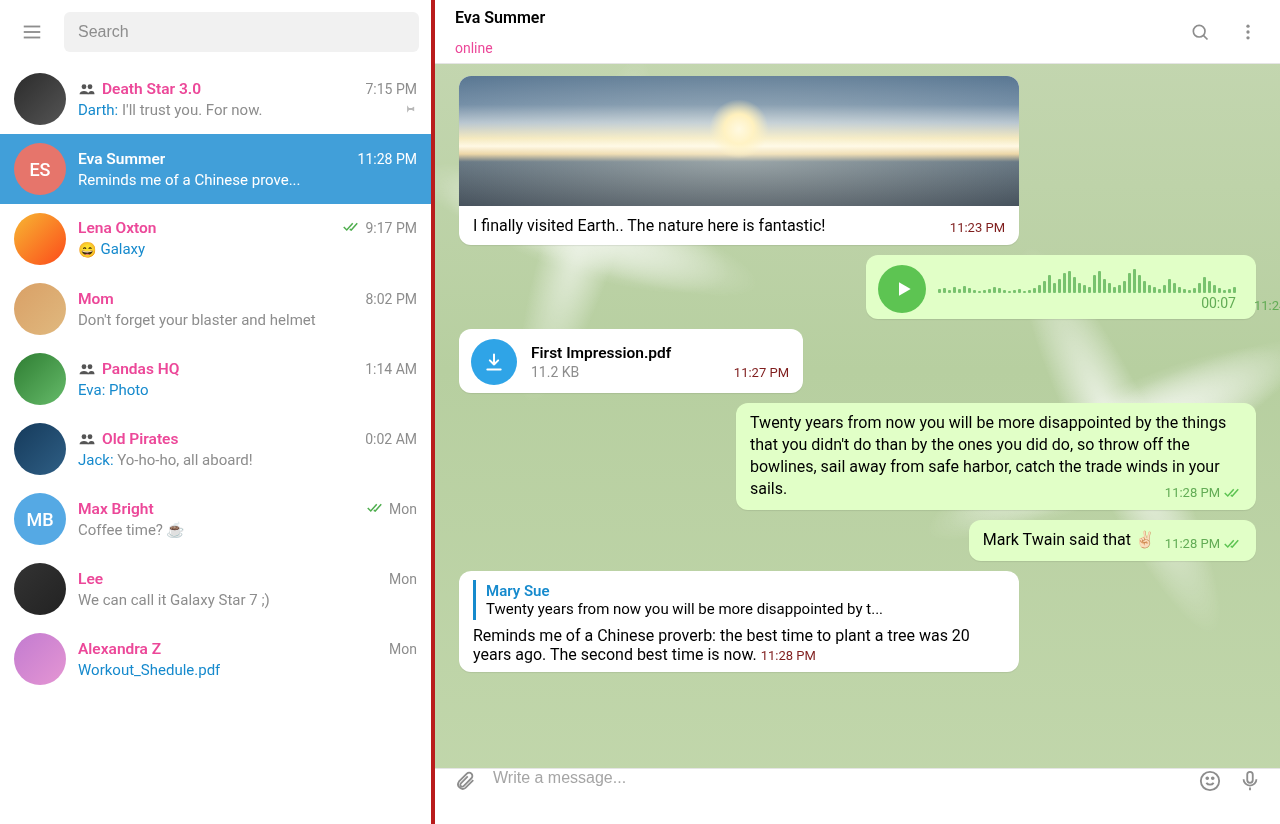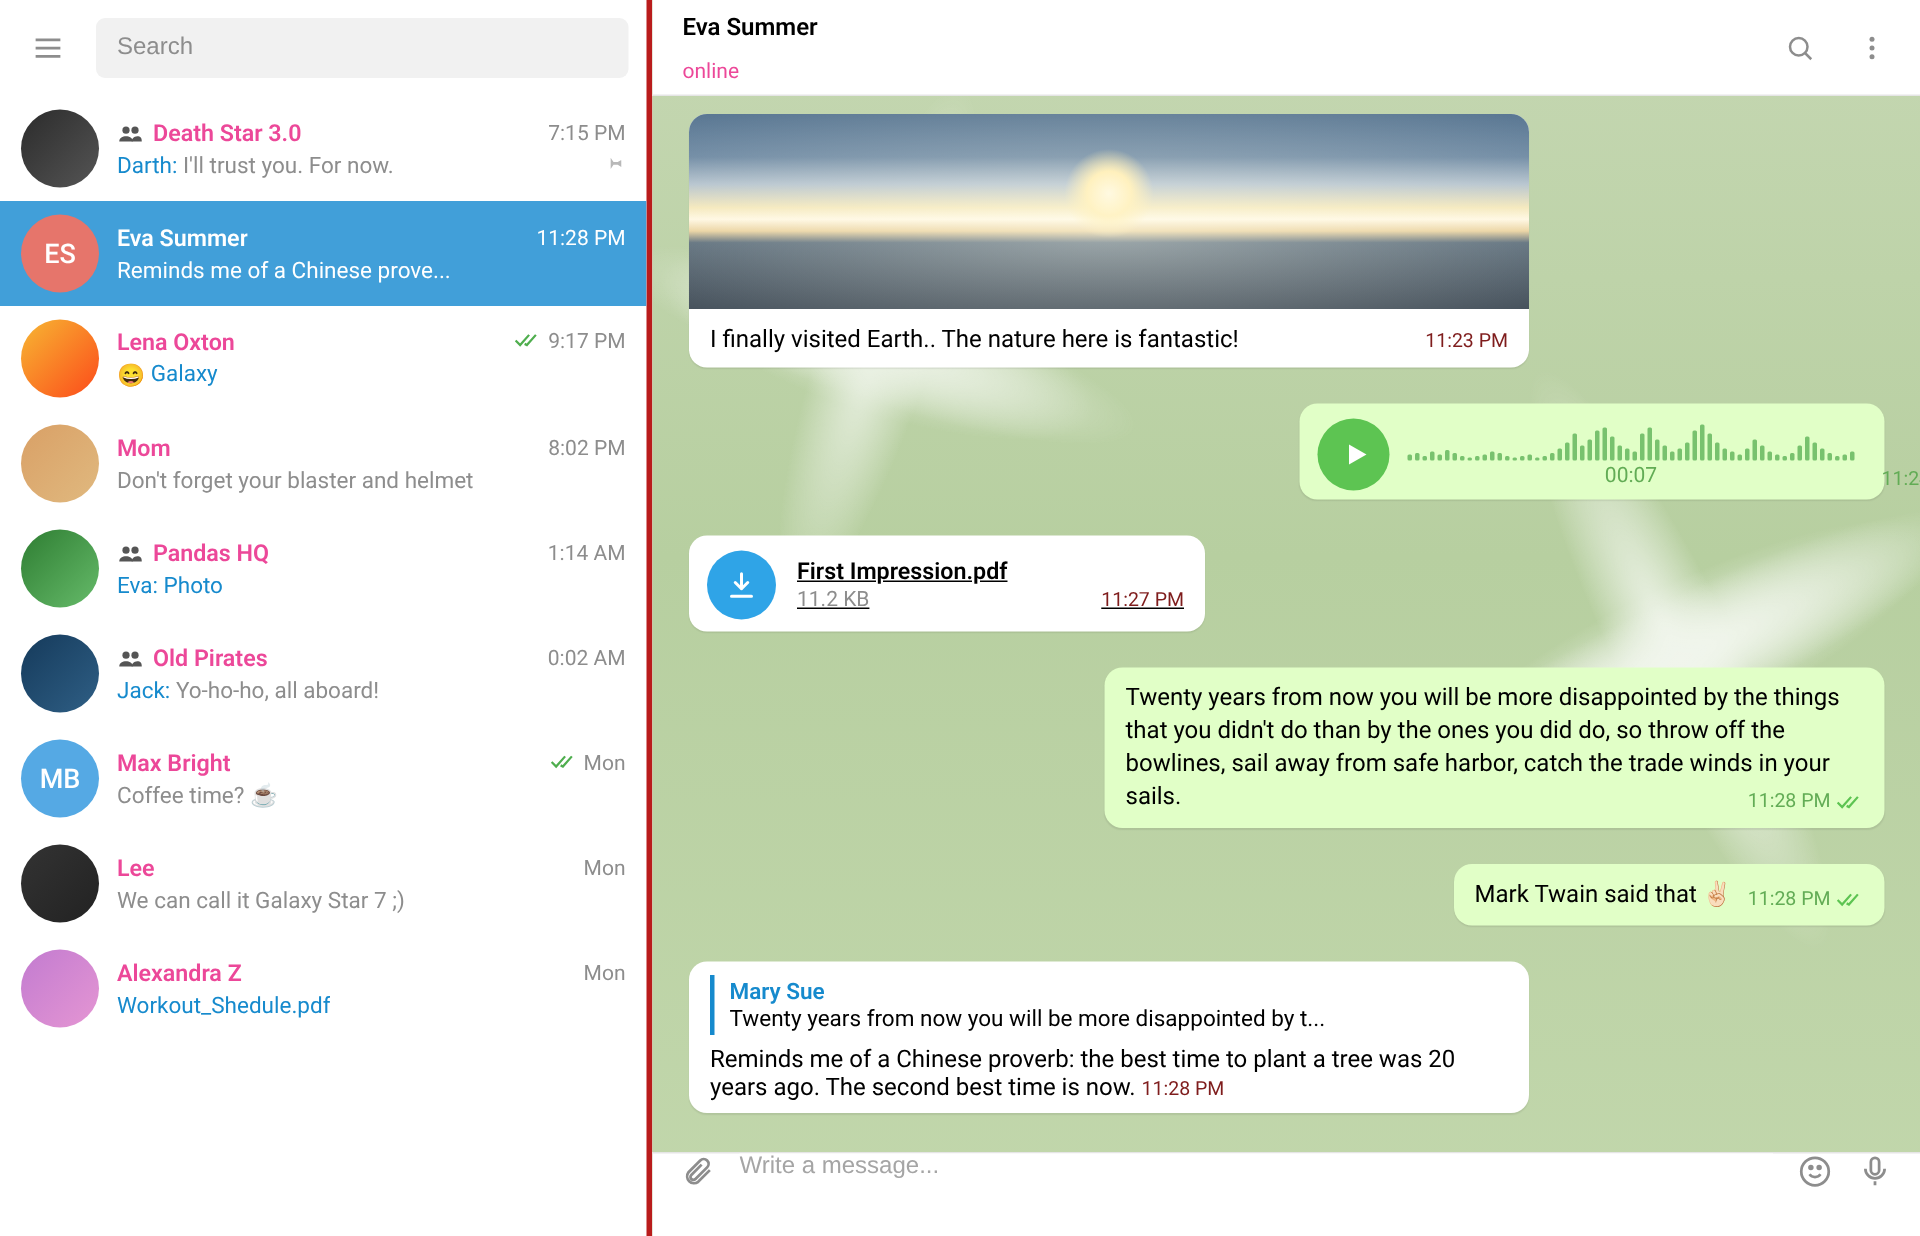--- a/index.html
+++ b/index.html
@@ -31,40 +31,40 @@
 .main { flex: 1; display: flex; flex-direction: column; position: relative; background: #dfe9d6; }
 .main-bg { position: absolute; inset: 0; background: linear-gradient(180deg,#c5d7b2 0,#b7cfa0 45%,#c2d7ac 100%); overflow: hidden; }
 .main-bg::before { content:""; position:absolute; left:-120px; top:-40px; width:540px; height:540px; background: radial-gradient(ellipse 48% 10% at 50% 50%, rgba(255,255,255,.95), rgba(255,255,255,0) 70%),radial-gradient(ellipse 10% 48% at 50% 50%, rgba(255,255,255,.95), rgba(255,255,255,0) 70%),radial-gradient(ellipse 40% 12% at 50% 50%, rgba(255,255,255,.9), rgba(255,255,255,0) 70%); transform: rotate(18deg); opacity:.7; }
 .main-bg::after { content:""; position:absolute; right:-160px; top:120px; width:640px; height:640px; background: radial-gradient(ellipse 48% 9% at 50% 50%, rgba(255,255,255,.98), rgba(255,255,255,0) 70%),radial-gradient(ellipse 9% 48% at 50% 50%, rgba(255,255,255,.98), rgba(255,255,255,0) 70%),radial-gradient(ellipse 42% 11% at 50% 50%, rgba(255,255,255,.92), rgba(255,255,255,0) 70%); transform: rotate(-26deg); opacity:.8; }
 .header { height: 64px; background: #fff; display: flex; align-items: center; padding: 0 20px; position: relative; z-index: 2; border-bottom: 1px solid #e5e5e5; }
 .header-info { flex: 1; }
 .header-name { font-size: 16px; font-weight: 600; color: #000; }
 .header-status { font-size: 14px; color: #ec4899; margin-top: 13px; }
 .header-actions { display: flex; gap: 24px; align-items: center; }
 .icon-btn { width: 24px; height: 24px; display: flex; align-items: center; justify-content: center; cursor: pointer; color: #8d8d8d; }
-.messages { flex: 1; overflow-y: auto; padding: 12px 24px; position: relative; z-index: 1; display: flex; flex-direction: column; gap: 24px; }
+.messages { flex: 1; overflow-y: auto; padding: 12px 24px; position: relative; z-index: 1; display: flex; flex-direction: column; gap: 10px; }
 .msg { max-width: 560px; border-radius: 12px; padding: 0; position: relative; box-shadow: 0 1px 1px rgba(0,0,0,.08); }
 .msg.in { background: #fff; align-self: flex-start; }
 .msg.out { background: #e1ffc7; align-self: flex-end; }
 .msg-photo { width: 560px; }
 .msg-photo .photo { width: 100%; height: 130px; border-radius: 12px 12px 0 0; background: linear-gradient(180deg,#4b6b8a 0,#5b7a99 22%,#a7b8c8 36%,#f2e3b0 48%,#fff6e0 54%,#e6c98f 60%,#3a4f63 66%,#243444 100%); position: relative; overflow: hidden; }
 .msg-photo .photo::before { content:""; position:absolute; left:50%; bottom:36%; width:60px; height:60px; margin-left:-30px; background: radial-gradient(circle,#fff6d8 0,#ffe9a3 35%,rgba(255,230,150,0) 70%); }
 .msg-photo .photo::after { content:""; position:absolute; inset:0; background: radial-gradient(900px 200px at 50% 62%, rgba(255,255,240,.5), rgba(255,255,240,0) 60%), linear-gradient(0deg, rgba(30,40,55,.4) 0, rgba(30,40,55,0) 34%, rgba(255,255,255,0) 34%, rgba(255,255,255,0) 100%); }
 .msg-photo .caption { padding: 10px 14px 10px 14px; font-size: 16px; color: #000; display: flex; align-items: flex-end; gap: 14px; }
 .msg-time { font-size: 13px; color: #7f1d1d; white-space: nowrap; }
 .msg.out .msg-time { color: #62ac55; }
 .msg-voice { width: 390px; padding: 10px 12px 6px 12px; display: flex; gap: 12px; align-items: center; }
 .play-btn { width: 48px; height: 48px; border-radius: 50%; background: #5dc452; display: flex; align-items: center; justify-content: center; cursor: pointer; flex-shrink: 0; }
 .play-btn svg { width: 20px; height: 20px; fill: #fff; margin-left: 3px; }
 .voice-body { flex: 1; display: flex; flex-direction: column; }
 .waveform { height: 26px; display: flex; align-items: flex-end; gap: 2px; }
 .waveform span { width: 3px; background: #78c26e; border-radius: 1px; }
-.voice-meta { display: flex; justify-content: center; align-items: center; margin-top: 2px; }
+.voice-meta { display: flex; justify-content: flex-end; align-items: center; margin-top: 2px; }
 .voice-dur { font-size: 14px; color: #62ac55; }
-.msg-file { width: 344px; padding: 10px 14px 8px 12px; display: flex; gap: 14px; align-items: center; text-decoration: underline; }
+.msg-file { width: 344px; padding: 10px 14px 8px 12px; display: flex; gap: 14px; align-items: center; }
 .file-btn { width: 46px; height: 46px; border-radius: 50%; background: #2fa4e7; display: flex; align-items: center; justify-content: center; cursor: pointer; flex-shrink: 0; }
 .file-btn svg { width: 20px; height: 20px; fill: #fff; }
 .file-info { flex: 1; }
 .file-name { font-size: 15.5px; font-weight: 600; color: #000; }
 .file-size { font-size: 14px; color: #8d8d8d; margin-top: 2px; }
 .file-row { display:flex; justify-content:space-between; align-items:flex-end; }
 .msg-text { padding: 9px 14px 8px 14px; font-size: 16px; color: #000; line-height: 1.38; }
 .msg-text .inner { display: inline; }
 .msg-text .tail { display: inline-flex; align-items: center; gap: 4px; float: right; margin-left: 10px; margin-top: 6px; }
 .check2 { display:inline-flex; }

